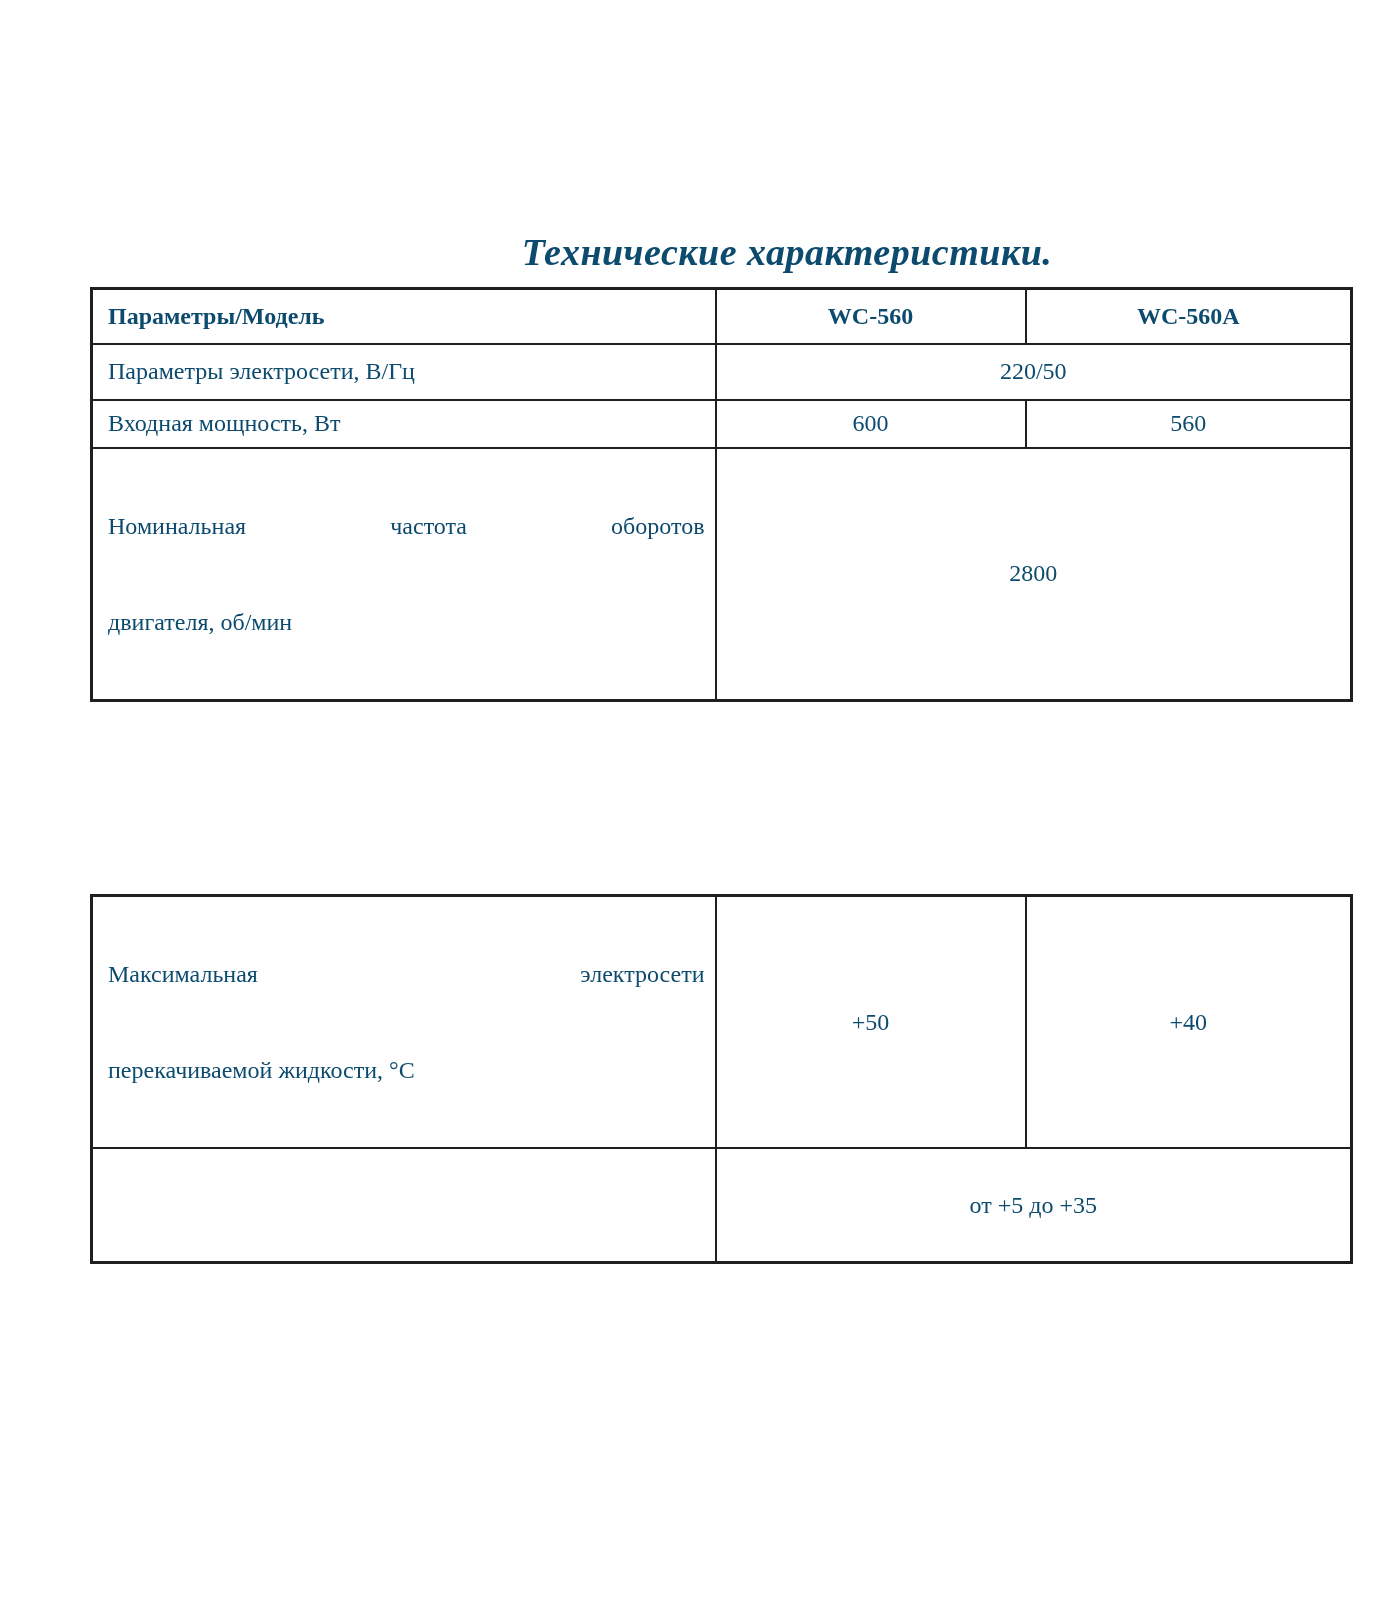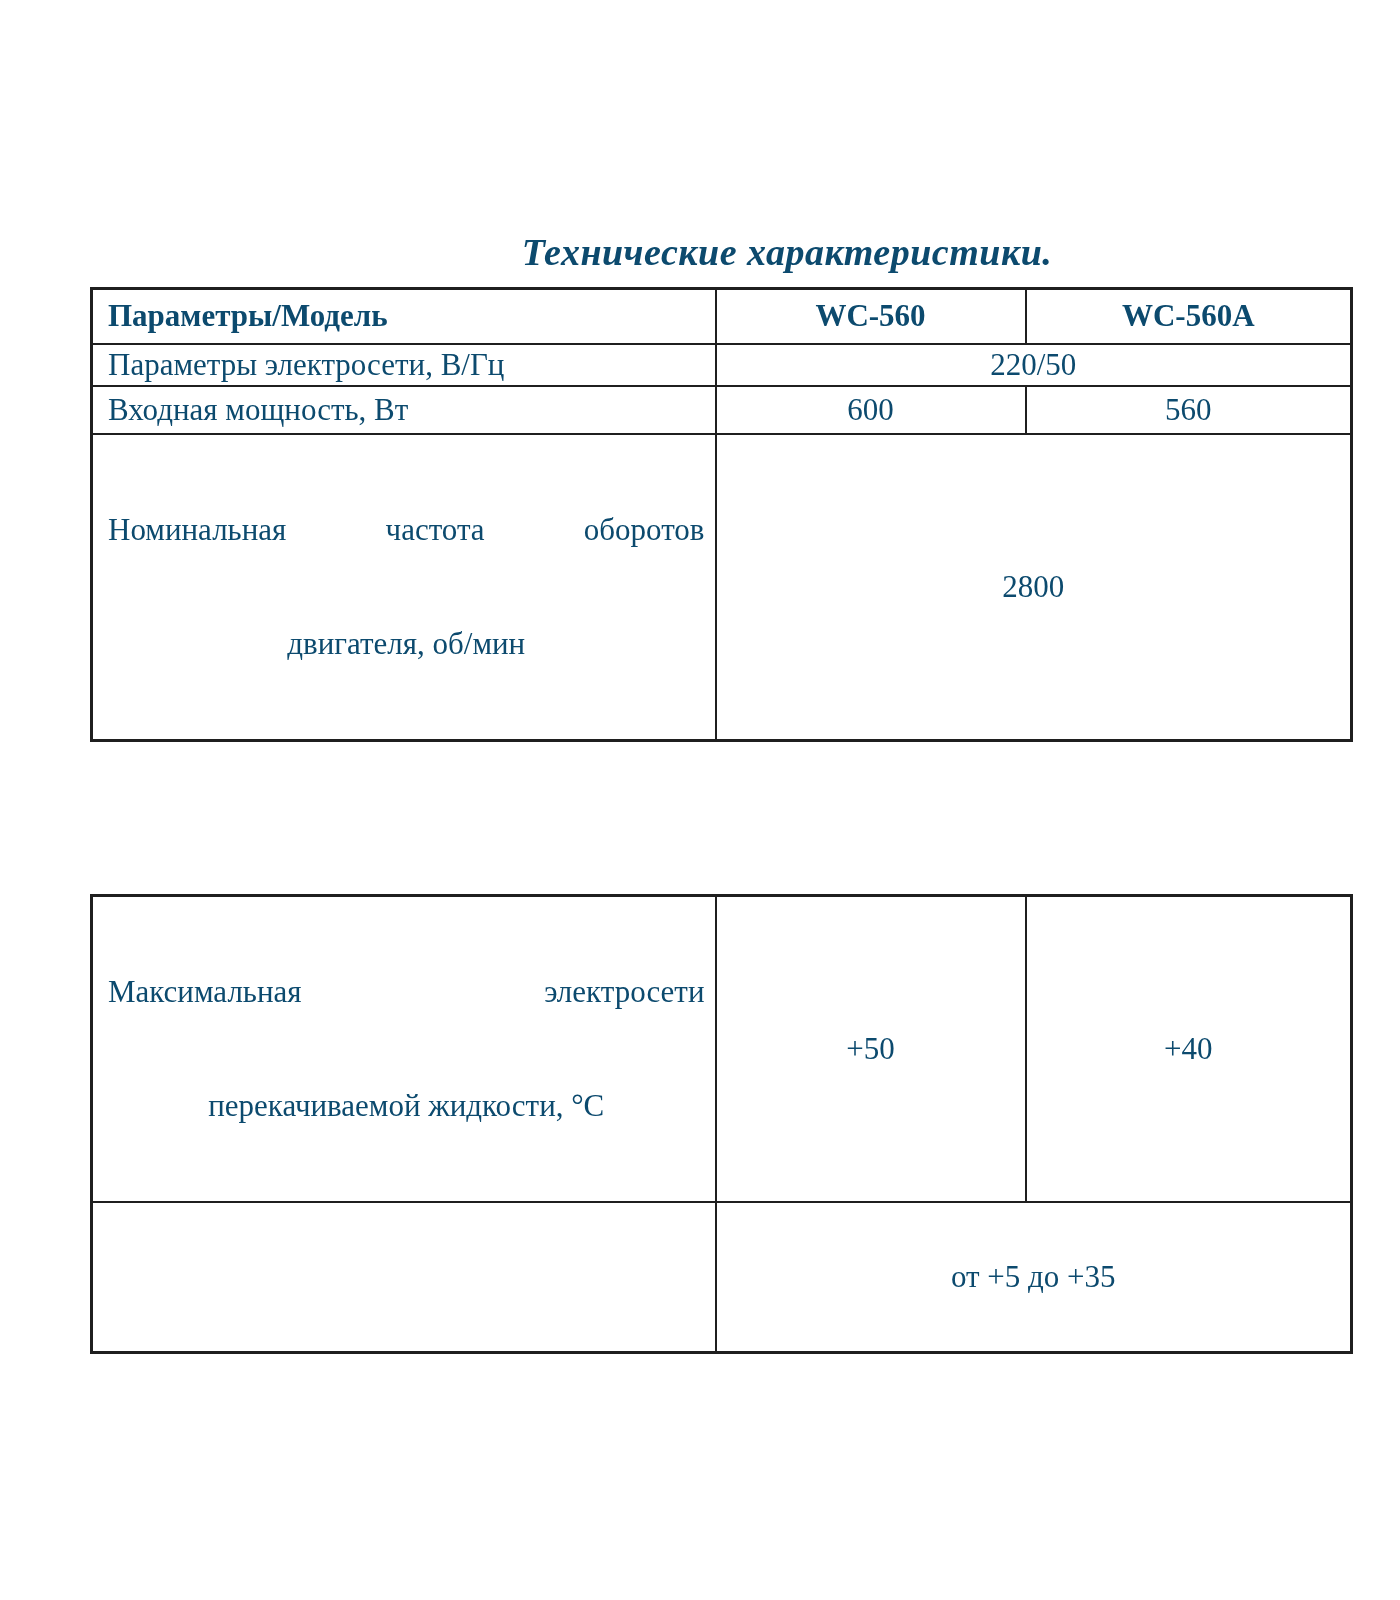--- a/index.html
+++ b/index.html
@@ -28,21 +28,21 @@
     letter-spacing: 0.5px;
     white-space: nowrap;
   }
   table.spec-table {
     position: absolute;
     left: 90px;
     width: 1260px;
     border-collapse: collapse;
     table-layout: fixed;
     border: 3px solid #1f1f1f;
-    font-size: 31px;
+    font-size: 24px;
   }
   table.t1 { top: 287px; }
   table.t2 { top: 894px; }
   table.spec-table td {
     border: 2px solid #1f1f1f;
     vertical-align: middle;
     overflow: hidden;
   }
   td.lab {
     text-align: left;
@@ -50,29 +50,28 @@
     white-space: pre-wrap;
   }
   td.val {
     text-align: center;
     padding: 2px 14px;
   }
   .bold { font-weight: bold; }
   .line {
     display: block;
     line-height: 42px;
-    text-align: center;
   }
   .jl {
     text-align: justify;
     text-align-last: justify;
   }
   
   tr.rh55 { height: 55px; }
-  tr.rh51 { height: 40px; }
+  tr.rh51 { height: 56px; }
   tr.rh48 { height: 48px; }
   tr.rh86 { height: 86px; }
   tr.rh98 { height: 98px; }
   tr.rh95 { height: 95px; }
   tr.rh100 { height: 100px; }
 </style>
 </head>
 <body>
 
 <div class="page">

